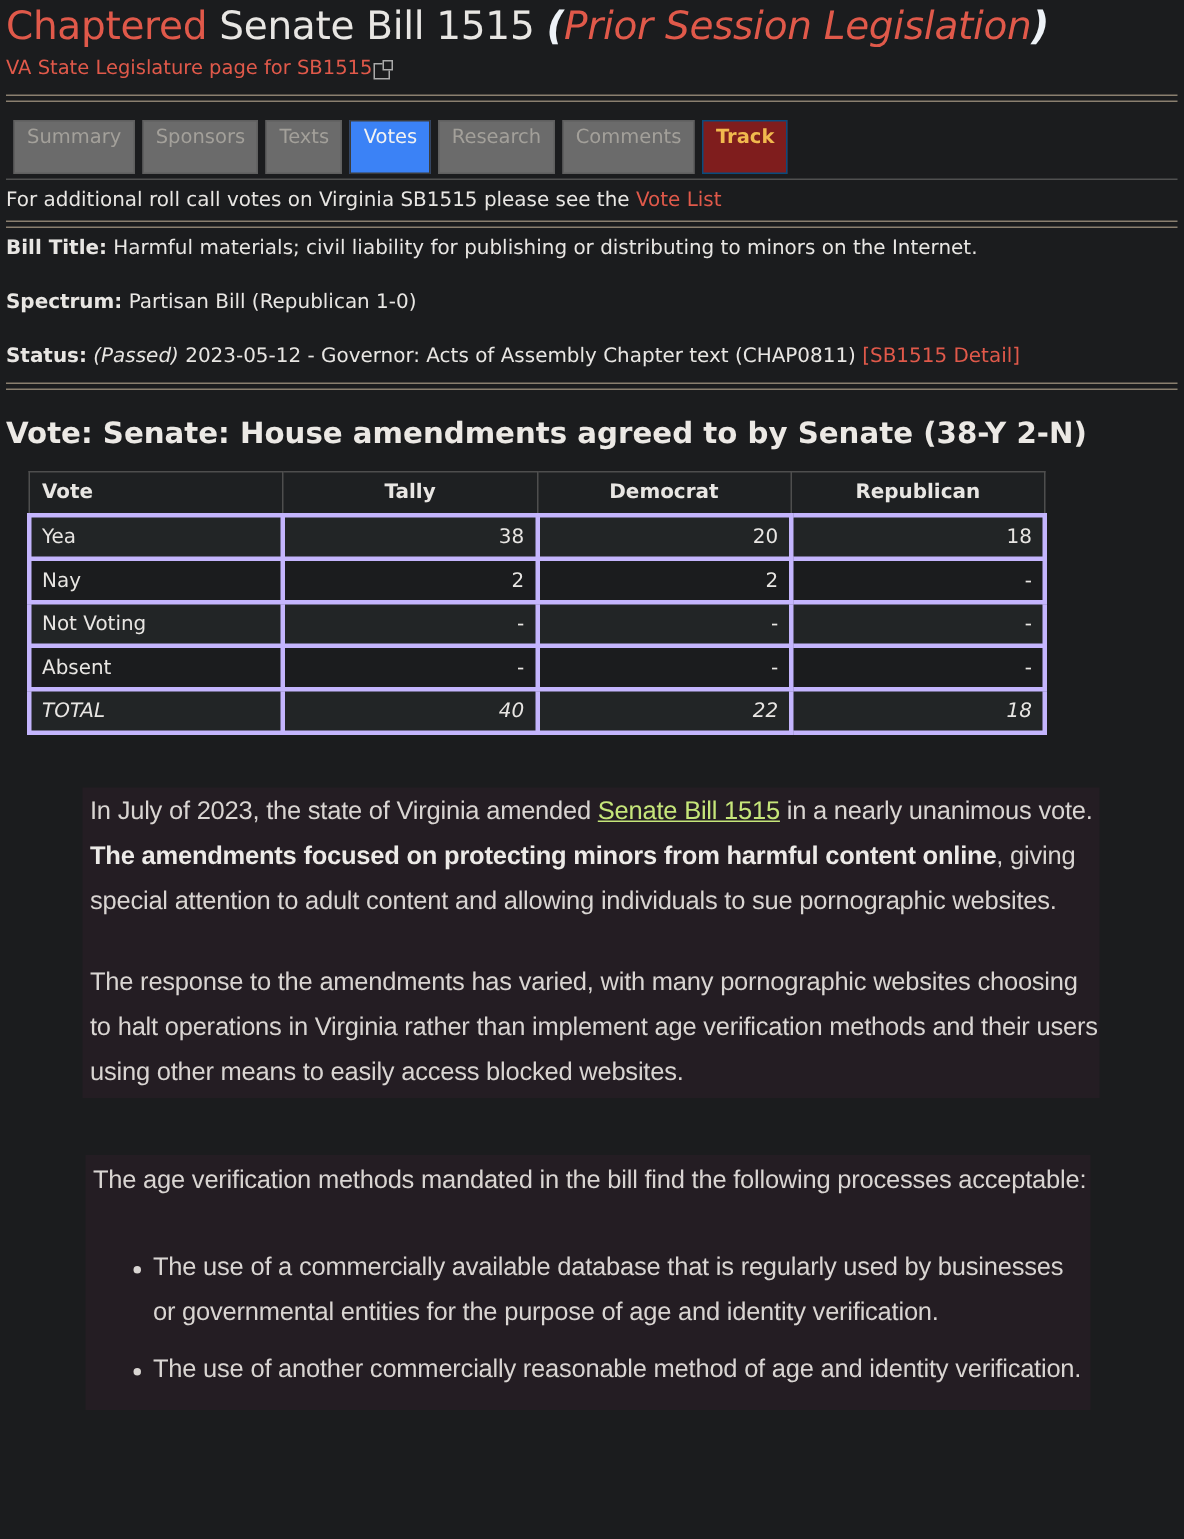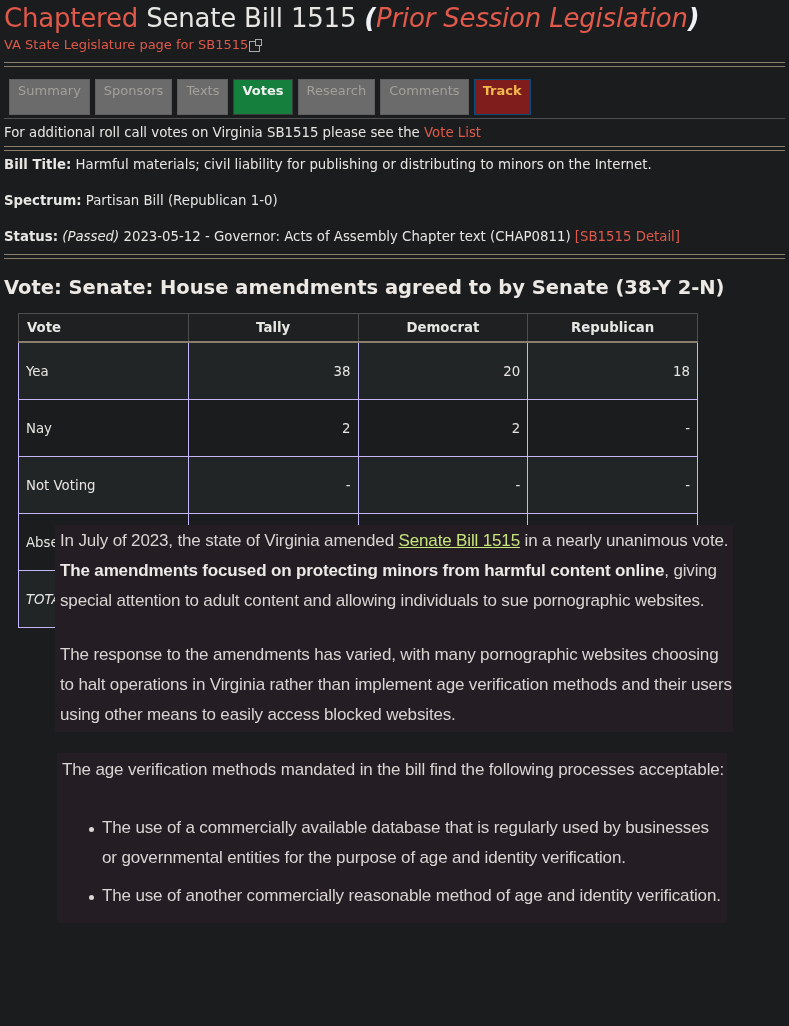--- a/index.html
+++ b/index.html
@@ -26,57 +26,57 @@
     border: 0; height: 3px; margin: 0;
     border-top: 1px solid #8a7f6f; border-bottom: 1px solid #8a7f6f;
     background: #1b1c1e;
   }
   hr.single { border: 0; border-top: 1px solid #505050; margin: 0; }
   .tabs { display: flex; gap: 5px; padding: 12px 0 3px 5px; }
   .tab {
     font-size: 13px; line-height: 22px; height: 36px; box-sizing: border-box;
     padding: 0 8px; border: 1px solid #5f5f5f; background: #6b6b6b; color: #a3a09a;
   }
-  .tab.active { background: #15803d; color: #f2f2f2; font-weight: bold; border-color: #3c3c3c; }
+  .tab.active { background: #3b82f6; color: #f2f2f2; font-weight: normal; border-color: #3c3c3c; }
   .tab.track { background: #7f1d1d; color: #f1b94e; font-weight: bold; border-color: #0a4b7c; }
   .line { font-size: 13.3px; line-height: 16px; margin: 0; }
   .rollcall { padding: 6px 0 5px; }
   .info { padding: 6px 0 0; }
   .info p { margin: 0 0 20px 0; font-size: 13.3px; line-height: 16px; }
   .info p:last-child { margin-bottom: 9px; }
   .info b { font-weight: bold; }
   h2.vote-title {
     font-size: 19.5px; font-weight: bold; margin: 17px 0 13px 0; line-height: 24px; white-space: nowrap;
     color: #ece9e5;
   }
   table.votes {
     margin-left: 14px; border-collapse: collapse; width: 680px;
     font-size: 13.3px; color: #e8e6e3;
   }
   table.votes th {
     background: #1e2022; font-weight: bold; padding: 4px 8px; height: 19px;
     border: 1px solid #4e4e4e; border-bottom: 2px solid #8a7f6f;
   }
   table.votes th:first-child { text-align: left; }
-  table.votes td { border: 1px solid #c4b5fd; padding: 19px 7px; height: 18px; text-align: right; }
+  table.votes td { border: 3px solid #c4b5fd; padding: 4px 7px; height: 18px; text-align: right; }
   table.votes td:first-child { text-align: left; }
   table.votes tr.odd td { background: #222526; }
   table.votes tr.even td { background: #1b1c1e; }
   table.votes tr.total td { font-style: italic; }
   .card {
     background: #241d23; color: #d9d5d2;
     font-family: Liberation Sans, sans-serif; font-size: 17px; line-height: 30px;
     letter-spacing: -0.15px;
   }
   .card1 { position: absolute; left: 55px; top: 525px; width: 678px; padding: 1px 0 2px 5px; box-sizing: border-box; }
   .card1 p { margin: 0; }
   .card1 p + p { margin-top: 24px; }
   .card1 a { color: #c6e67a; text-decoration: underline; }
   .card1 b { font-weight: bold; color: #eceae7; }
-  .card2 { position: absolute; left: 57px; top: 753px; width: 670px; padding: 2px 0 4px 5px; box-sizing: border-box; }
+  .card2 { position: absolute; left: 57px; top: 770px; width: 670px; padding: 2px 0 4px 5px; box-sizing: border-box; }
   .card2 p { margin: 0; }
   .card2 ul { margin: 28px 0 0 0; padding-left: 40px; list-style: none; }
   .card2 li { position: relative; margin-bottom: 8px; }
   .card2 li::before { content: ""; position: absolute; left: -13px; top: 14px; width: 5px; height: 5px; border-radius: 50%; background: #d9d5d2; }
 </style>
 </head>
 <body>
 
 <div class="wrap">
   <h1 class="title">

